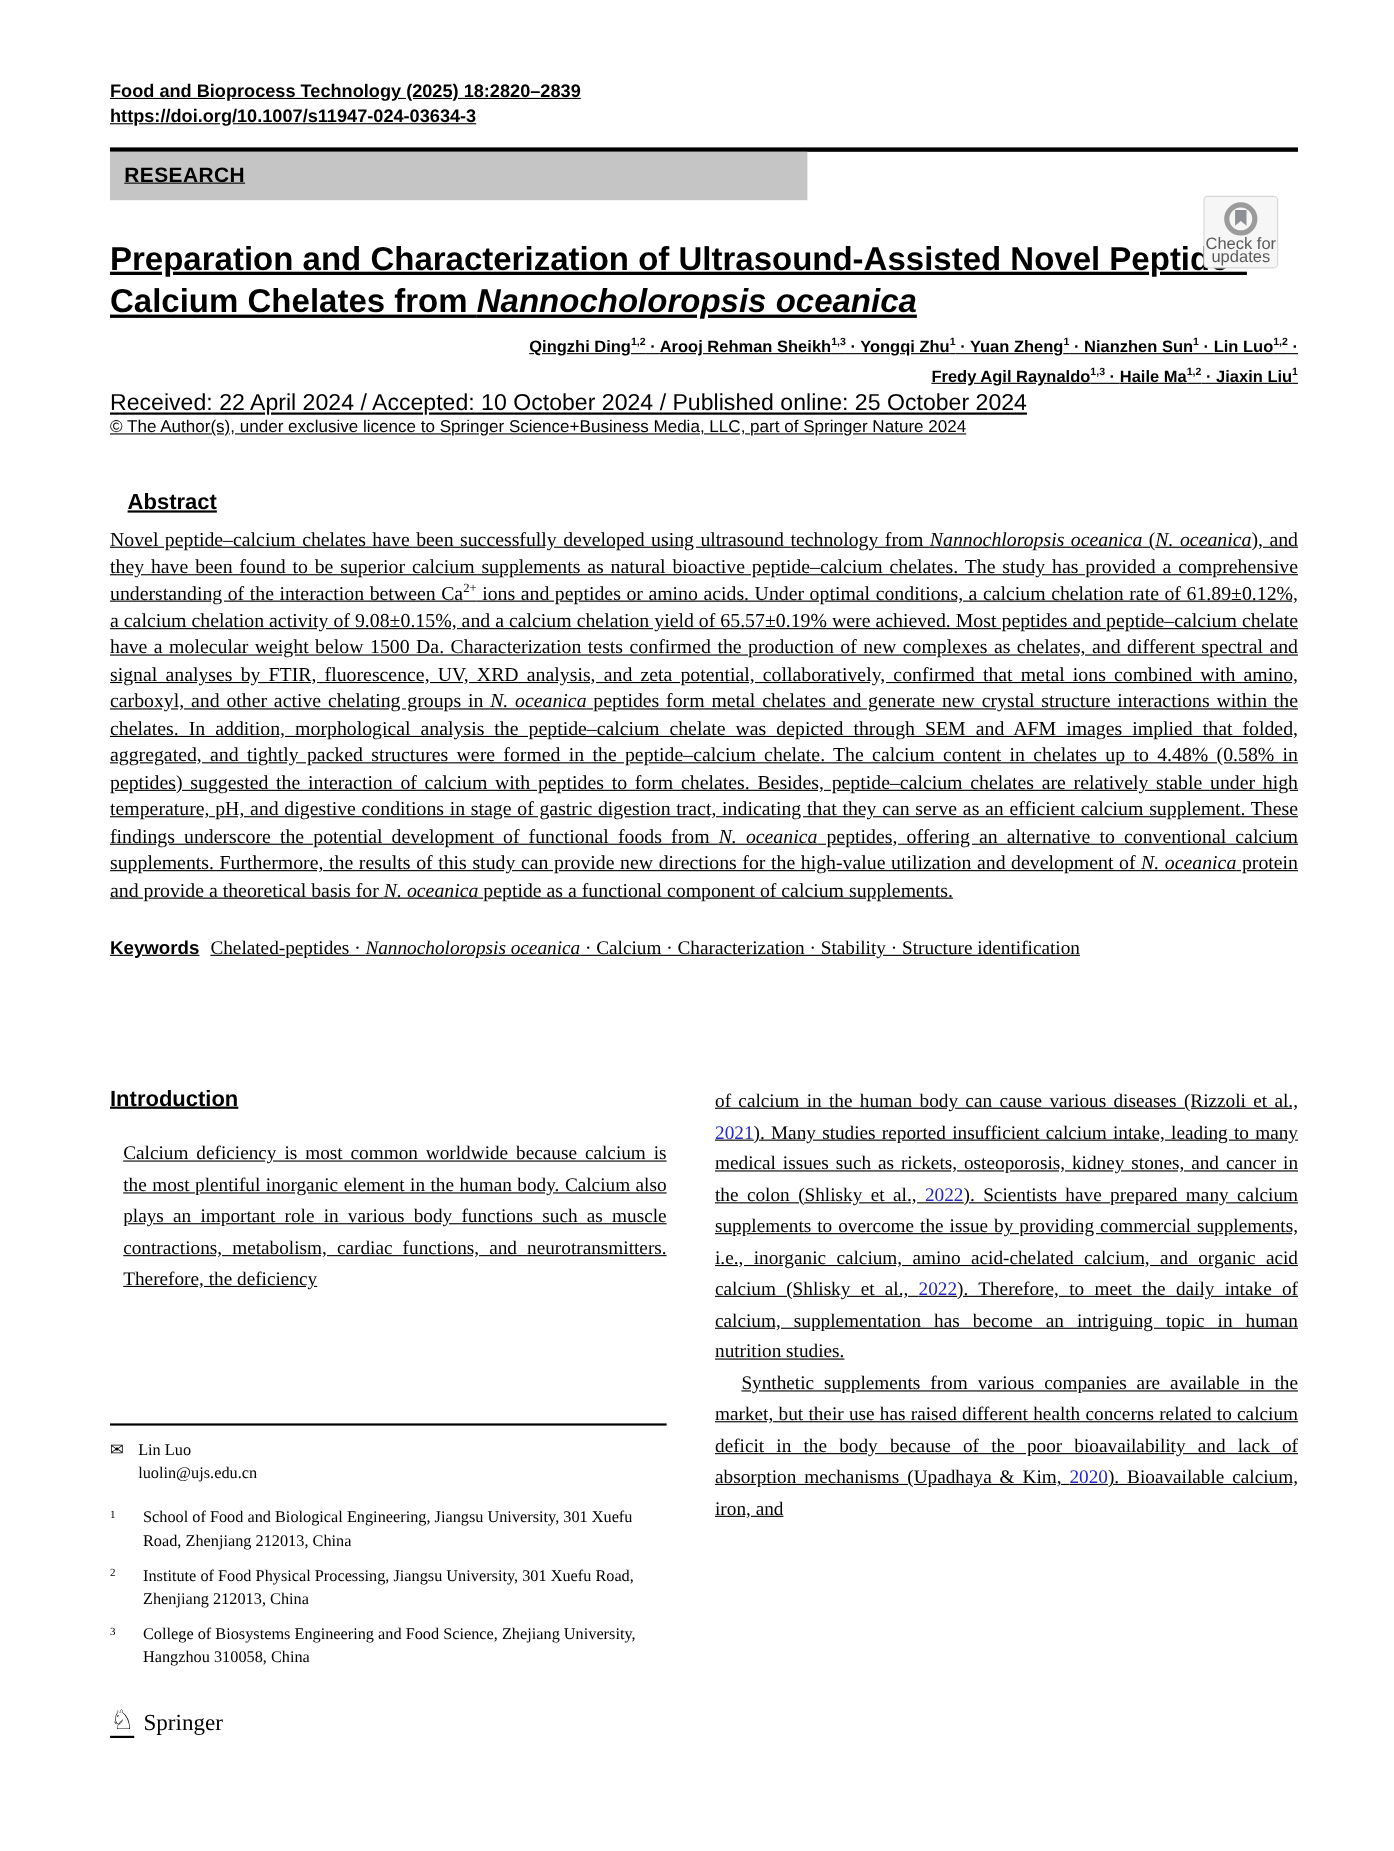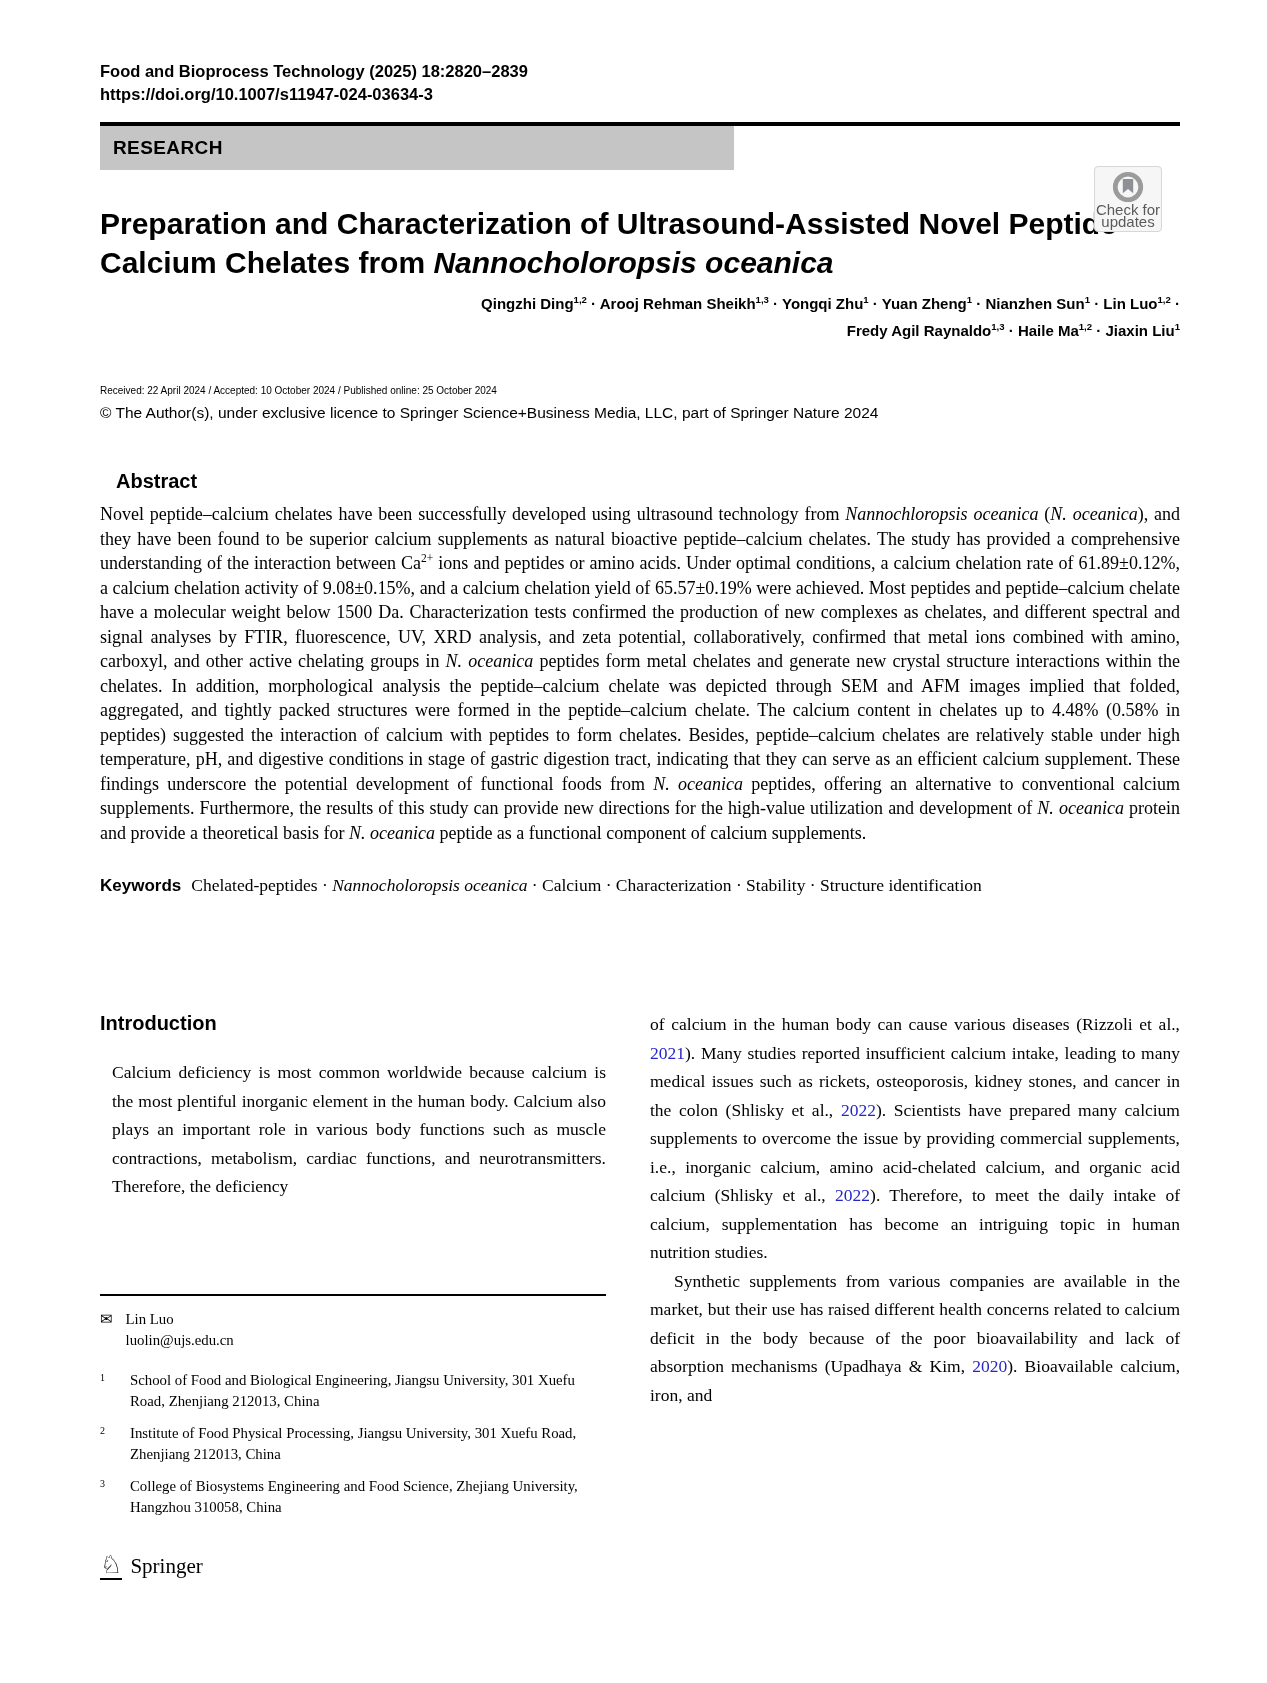--- a/index.html
+++ b/index.html
@@ -1,37 +1,37 @@
 <!DOCTYPE html>
 <html><head>
 <meta charset="utf-8">
 <style>
   html,body{margin:0;padding:0;}
   body{
     width:1267px;height:1683px;background:#ffffff;color:#000;
     font-family:"Liberation Serif", serif;position:relative;overflow:hidden;
   }
-  .content{position:absolute;left:100px;top:0;width:1080px;}
+  .content{position:absolute;left:100px;top:12px;width:1080px;text-decoration:underline;}
   
   .journal-line{margin-top:60px;font-family:"Liberation Sans", sans-serif;font-weight:bold;font-size:16.5px;line-height:1.4;}
   .doi-line{font-family:"Liberation Sans", sans-serif;font-weight:bold;font-size:16.5px;line-height:1.4;}
   .top-rule{margin-top:16px;height:4px;background:#000;width:100%;}
   .band-row{position:relative;}
   .research-band{width:634px;height:44px;background:#c5c5c5;display:flex;align-items:center;}
   .research-band span{font-family:"Liberation Sans", sans-serif;font-weight:bold;font-size:19px;letter-spacing:.4px;padding-left:13px;}
   
   .check-badge{position:absolute;left:994px;top:40px;width:66px;height:64px;background:#f6f6f6;
     border:1px solid #d7d7d7;border-radius:4px;display:flex;flex-direction:column;align-items:center;cursor:pointer;}
   .check-badge svg{margin-top:3px;}
   .cb-text{font-family:"Liberation Sans", sans-serif;font-size:15px;color:#5a5a5a;line-height:11.5px;text-align:center;}
   .cb-text span{display:block;}
   
   h1.title{margin:34px 0 0 0;font-family:"Liberation Sans", sans-serif;font-weight:bold;font-size:30px;line-height:39px;}
   .authors{margin-top:8px;font-family:"Liberation Sans", sans-serif;font-weight:bold;font-size:15px;line-height:27px;text-align:right;}
-  .dates{margin-top:36px;font-family:"Liberation Sans", sans-serif;font-size:10px;line-height:22px;}
+  .dates{font-family:"Liberation Sans", sans-serif;font-size:21px;line-height:22px;}
   .copyright{font-family:"Liberation Sans", sans-serif;font-size:15.5px;line-height:22px;}
   
   .abs-heading{margin:46px 0 0 16px;font-family:"Liberation Sans", sans-serif;font-weight:bold;font-size:20px;}
   .abs-body{margin:9px 0 0 0;font-size:18px;line-height:24.5px;text-align:justify;}
   .keywords{margin:28px 0 0 0;font-size:17.5px;line-height:24px;}
   .kw-label{font-family:"Liberation Sans", sans-serif;font-weight:bold;font-size:17px;margin-right:10px;}
   
   .columns{margin-top:112px;display:flex;gap:44px;}
   .col-left{width:506px;flex:none;}
   .col-right{flex:1;}

